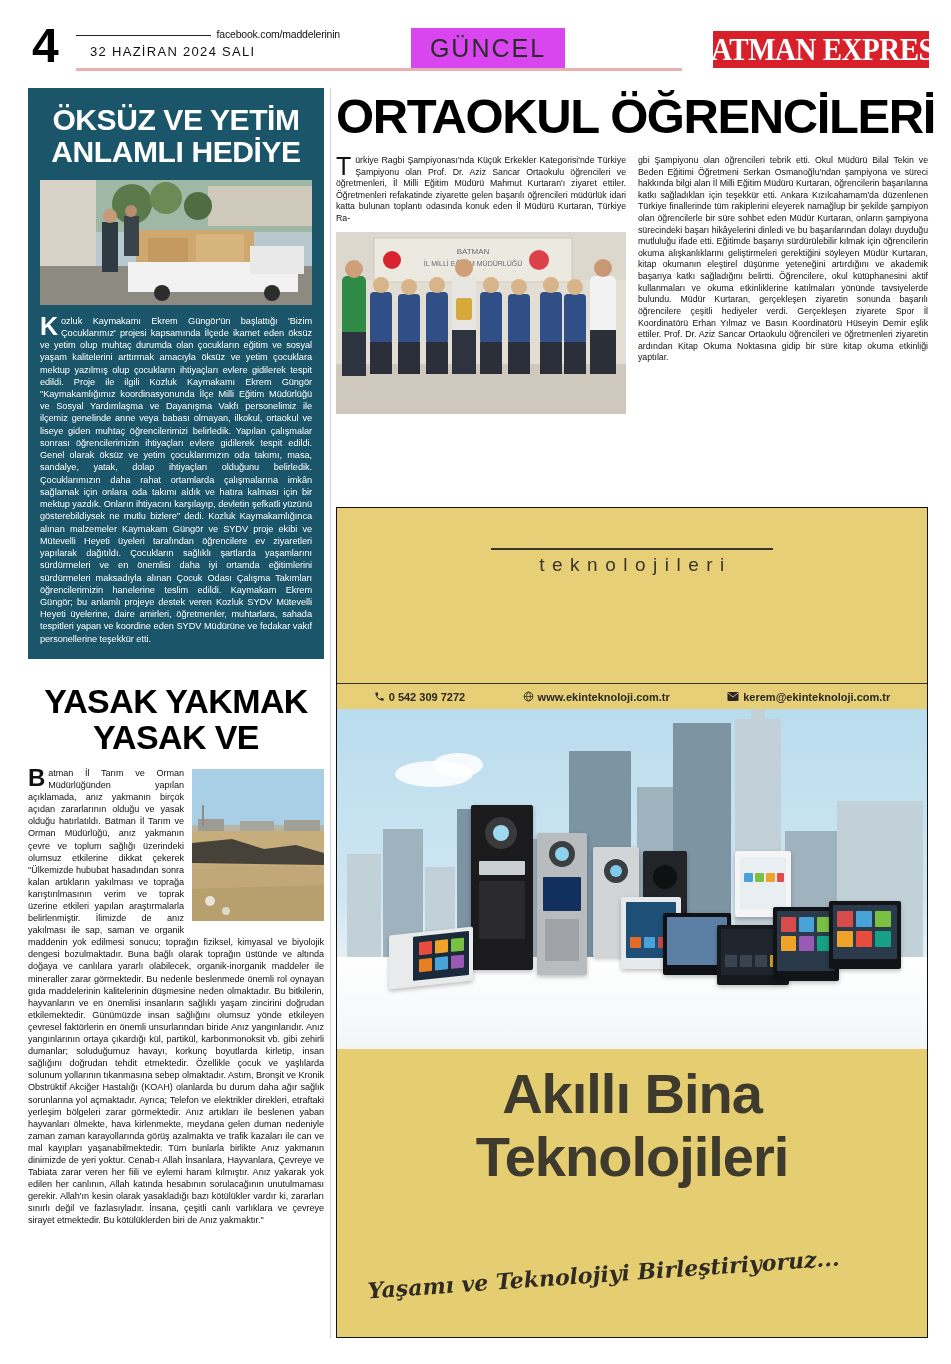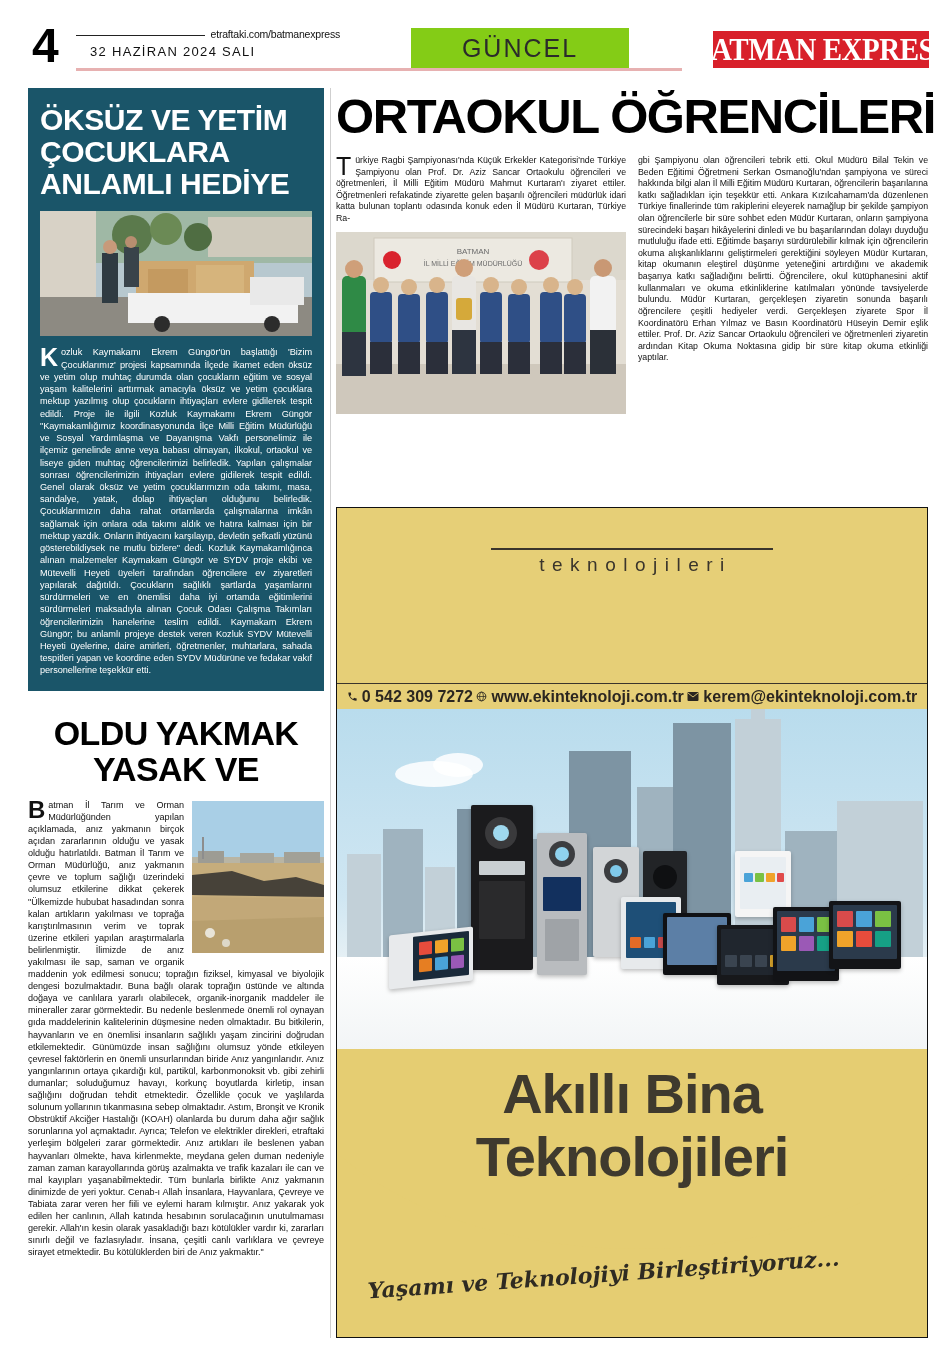--- a/index.html
+++ b/index.html
@@ -68,22 +68,22 @@
   .header-rule {
     position: absolute;
     left: 76px; top: 68px;
     width: 606px;
     height: 3px;
     background: #e7b1b1;
   }
   .section-chip {
     position: absolute;
     left: 411px; top: 28px;
-    width: 218px; height: 40px;
-    background: #84cc16;
+    width: 154px; height: 40px;
+    background: #d946ef;
     display: flex;
     align-items: center;
     justify-content: center;
   }
   .section-chip span {
     font-size: 25px;
     letter-spacing: 2px;
     color: #2b2b2b;
   }
   .brand {
@@ -118,21 +118,21 @@
     background: #1a5569;
     padding: 14px 12px 14px 12px;
     box-sizing: border-box;
     width: 296px;
   }
   .teal-headline {
     color: #fff;
     font-weight: bold;
     font-size: 30px;
     line-height: 1.06;
-    text-align: left;
+    text-align: center;
     letter-spacing: -0.4px;
     margin: 2px 0 12px 0;
   }
   .teal-headline div { white-space: nowrap; }
   .teal-photo {
     width: 272px; height: 125px;
     margin: 0 auto 10px auto;
     position: relative;
     overflow: hidden;
     background: linear-gradient(#bcd0dc, #9bb0a4);
@@ -298,21 +298,21 @@
     color: #3a352c;
     text-align: center;
     padding-left: 7px;
   }
   .ad-contact {
     height: 26px;
     border-top: 1.3px solid #3a352c;
     display: flex;
     align-items: center;
     justify-content: space-around;
-    font-size: 16px;
+    font-size: 11px;
     font-weight: bold;
     color: #2b2620;
     background: #e6cf77;
     padding: 0 8px;
     box-sizing: border-box;
   }
   .ad-contact .item { display: flex; align-items: center; gap: 4px; white-space: nowrap; }
   .ad-contact svg { display: block; }
   .ad-city {
     position: relative;
@@ -385,21 +385,21 @@
 </head>
 <body>
 
 <div class="page">
 
   <div class="masthead">
     <div class="page-number">4</div>
 
     <div class="social-line">
       <div class="social-rule"></div>
-      <div class="social-url">etraftaki.com/batmanexpress</div>
+      <div class="social-url">facebook.com/maddelerinin</div>
     </div>
 
     <div class="date-line">32 HAZİRAN 2024 SALI</div>
     <div class="header-rule"></div>
 
     <div class="section-chip">
       <span>GÜNCEL</span>
     </div>
 
     <div class="brand">
@@ -407,21 +407,20 @@
     </div>
   </div>
 
   <div class="v-divider"></div>
 
   <div class="left-col">
 
     <div class="teal-box">
       <div class="teal-headline">
         <div>ÖKSÜZ VE YETİM</div>
-        <div>ÇOCUKLARA</div>
         <div>ANLAMLI HEDİYE</div>
       </div>
 
       <div class="teal-photo">
         <svg width="272" height="125" viewBox="0 0 272 125" preserveAspectRatio="none">
           <rect x="0" y="0" width="272" height="125" fill="#b7c8cf"></rect>
           <rect x="0" y="0" width="272" height="52" fill="#9fb8a5"></rect>
           <rect x="0" y="0" width="56" height="86" fill="#d8d2c6"></rect>
           <rect x="168" y="6" width="104" height="40" fill="#cfcabc"></rect>
           <circle cx="92" cy="24" r="20" fill="#5b7a4c"></circle>
@@ -441,21 +440,21 @@
           <circle cx="91" cy="31" r="6" fill="#b88e70"></circle>
         </svg>
       </div>
 
       <div class="teal-body">
         <span class="dropcap">K</span><span>ozluk Kaymakamı Ekrem Güngör'ün başlattığı 'Bizim Çocuklarımız' projesi kapsamında İlçede ikamet eden öksüz ve yetim olup muhtaç durumda olan çocukların eğitim ve sosyal yaşam kalitelerini arttırmak amacıyla öksüz ve yetim çocuklara mektup yazılmış olup çocukların ihtiyaçları evlere gidilerek tespit edildi.  Proje ile ilgili Kozluk Kaymakamı Ekrem Güngör "Kaymakamlığımız koordinasyonunda İlçe Milli Eğitim Müdürlüğü ve Sosyal Yardımlaşma ve Dayanışma Vakfı personelimiz ile ilçemiz genelinde anne veya babası olmayan, ilkokul, ortaokul ve liseye giden muhtaç öğrencilerimizi belirledik. Yapılan çalışmalar sonrası öğrencilerimizin ihtiyaçları evlere gidilerek tespit edildi. Genel olarak öksüz ve yetim çocuklarımızın oda takımı, masa, sandalye, yatak, dolap ihtiyaçları olduğunu belirledik. Çocuklarımızın daha rahat ortamlarda çalışmalarına imkân sağlamak için onlara oda takımı aldık ve hatıra kalması için bir mektup yazdık. Onların ihtiyacını karşılayıp, devletin şefkatli yüzünü gösterebildiysek ne mutlu bizlere" dedi. Kozluk Kaymakamlığınca alınan malzemeler Kaymakam Güngör ve SYDV proje ekibi ve Mütevelli Heyeti üyeleri tarafından öğrencilere ev ziyaretleri yapılarak dağıtıldı. Çocukların sağlıklı şartlarda yaşamlarını sürdürmeleri ve en önemlisi daha iyi ortamda eğitimlerini sürdürmeleri maksadıyla alınan Çocuk Odası Çalışma Takımları öğrencilerimizin hanelerine teslim edildi. Kaymakam Ekrem Güngör; bu anlamlı projeye destek veren Kozluk SYDV Mütevelli Heyeti üyelerine, daire amirleri, öğretmenler, muhtarlara, sahada tespitleri yapan ve koordine eden SYDV Müdürüne ve fedakar vakıf personellerine teşekkür etti.</span>
       </div>
     </div>
 
     <div class="blk-headline">
-      <div>OLDU YAKMAK</div>
+      <div>YASAK YAKMAK</div>
       <div>YASAK VE</div>
     </div>
 
     <div class="anizwrap">
       <div class="aniz-photo">
         <svg width="132" height="152" viewBox="0 0 132 152" preserveAspectRatio="none">
           <rect x="0" y="0" width="132" height="62" fill="#a9cfe6"></rect>
           <rect x="0" y="56" width="132" height="12" fill="#b9b5a4"></rect>
           <rect x="6" y="50" width="26" height="12" fill="#9d9c94"></rect>
           <rect x="48" y="52" width="34" height="10" fill="#a7a69c"></rect>

